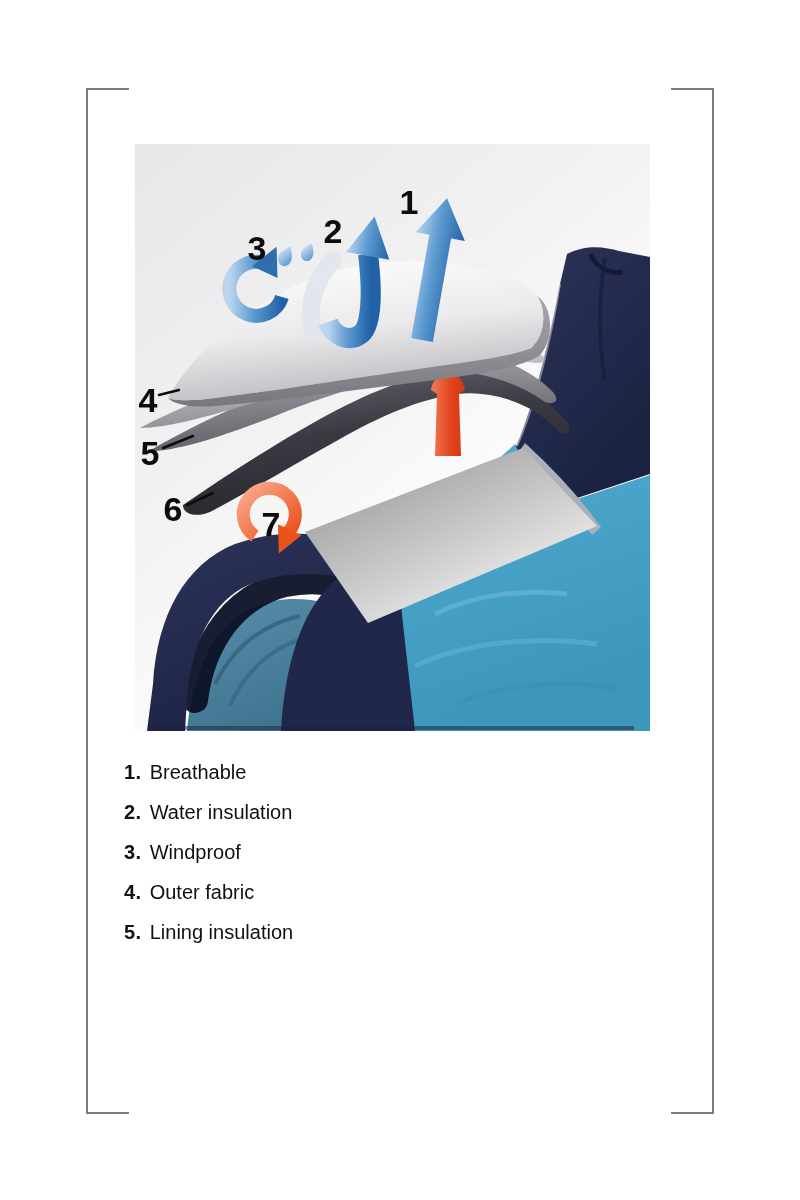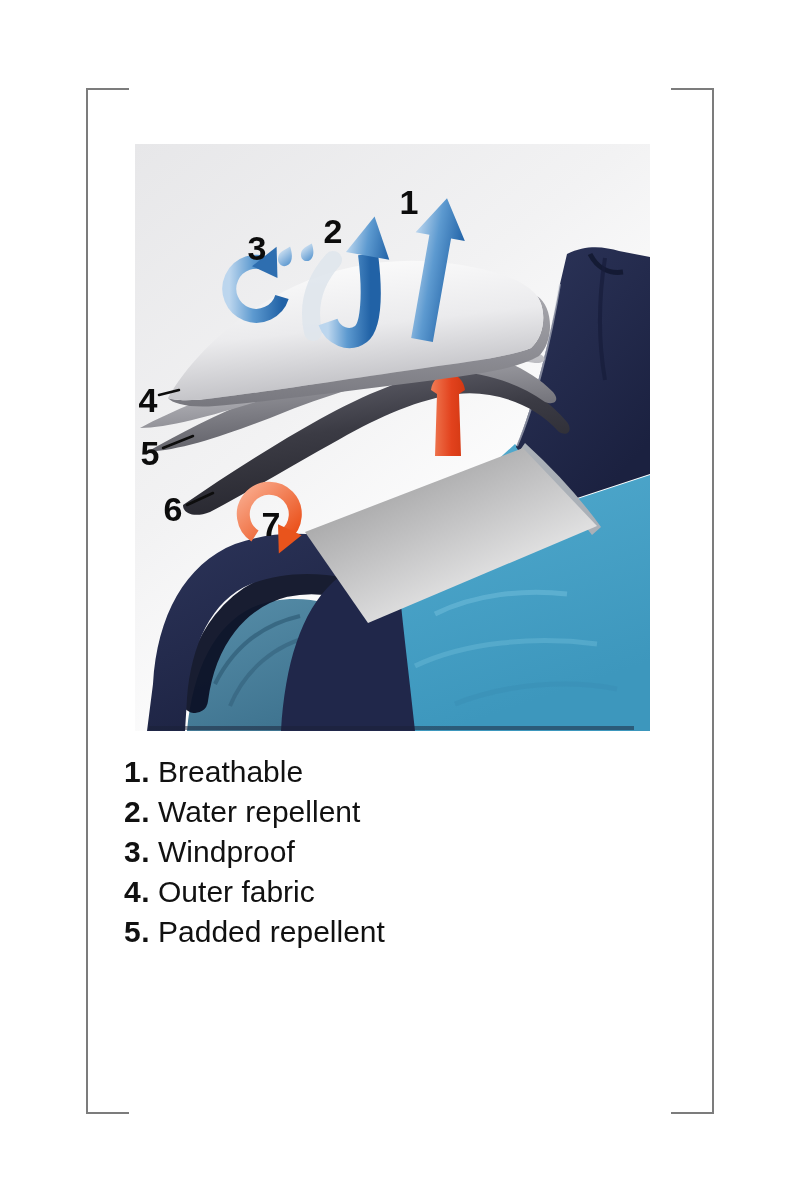--- a/index.html
+++ b/index.html
@@ -6,21 +6,21 @@
   body{
     width:800px;height:1200px;position:relative;background:#ffffff;
     font-family:"Liberation Sans","DejaVu Sans",sans-serif;overflow:hidden;
   }
   .bracket{position:absolute;top:88px;height:1022px;width:41px;}
   .bracket-left{left:86px;border-left:2px solid #7c7c7c;border-top:2px solid #7c7c7c;border-bottom:2px solid #7c7c7c;}
   .bracket-right{left:671px;border-right:2px solid #7c7c7c;border-top:2px solid #7c7c7c;border-bottom:2px solid #7c7c7c;}
   .illustration{position:absolute;left:135px;top:144px;width:515px;height:587px;}
   .illustration svg{display:block;}
   .legend{position:absolute;left:124px;top:752px;list-style:none;margin:0;padding:0;}
-  .legend li{height:40px;line-height:40px;font-size:30px;color:#111;white-space:nowrap;}
+  .legend li{height:40px;line-height:40px;font-size:20px;color:#111;white-space:nowrap;}
   .legend .num{font-weight:bold;margin-right:8px;letter-spacing:0.5px;}
   .callout-num{font-weight:bold;font-size:34px;fill:#0c0c0c;}
 </style>
 </head>
 <body>
 
 <div class="bracket bracket-left"></div>
 <div class="bracket bracket-right"></div>
 
 <div class="illustration">
@@ -165,17 +165,17 @@
     <text class="callout-num" x="13" y="268">4</text>
     <text class="callout-num" x="15" y="321">5</text>
     <text class="callout-num" x="38" y="377">6</text>
     <text class="callout-num" x="136" y="392">7</text>
   </g>
 </svg>
 </div>
 
 <ol class="legend">
   <li><span class="num">1.</span><span>Breathable</span></li>
-  <li><span class="num">2.</span><span>Water repellent</span></li>
+  <li><span class="num">2.</span><span>Water insulation</span></li>
   <li><span class="num">3.</span><span>Windproof</span></li>
   <li><span class="num">4.</span><span>Outer fabric</span></li>
-  <li><span class="num">5.</span><span>Padded repellent</span></li>
+  <li><span class="num">5.</span><span>Lining insulation</span></li>
 </ol>
 
 </body></html>

